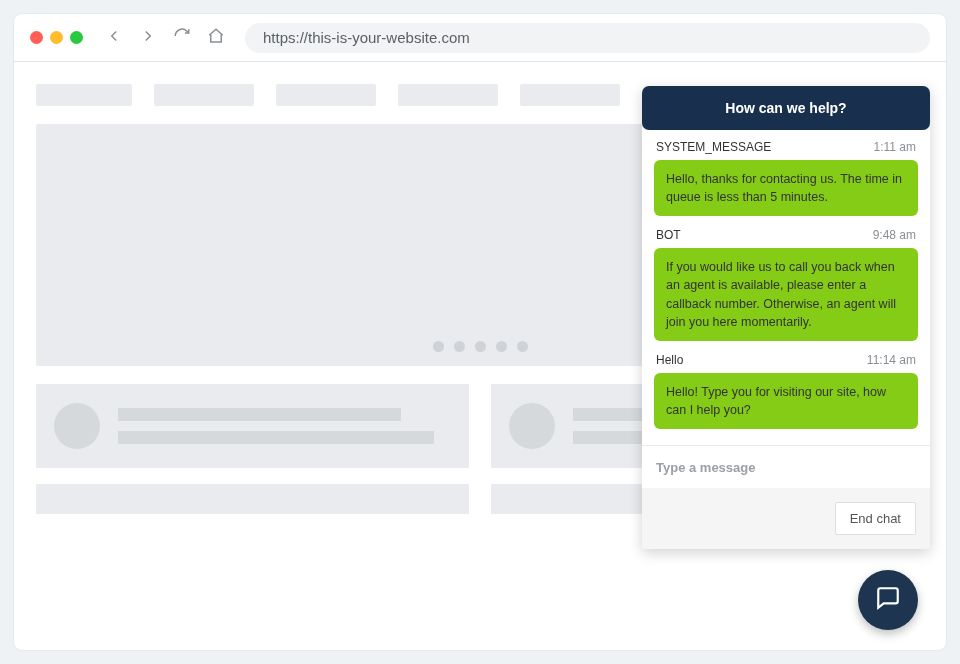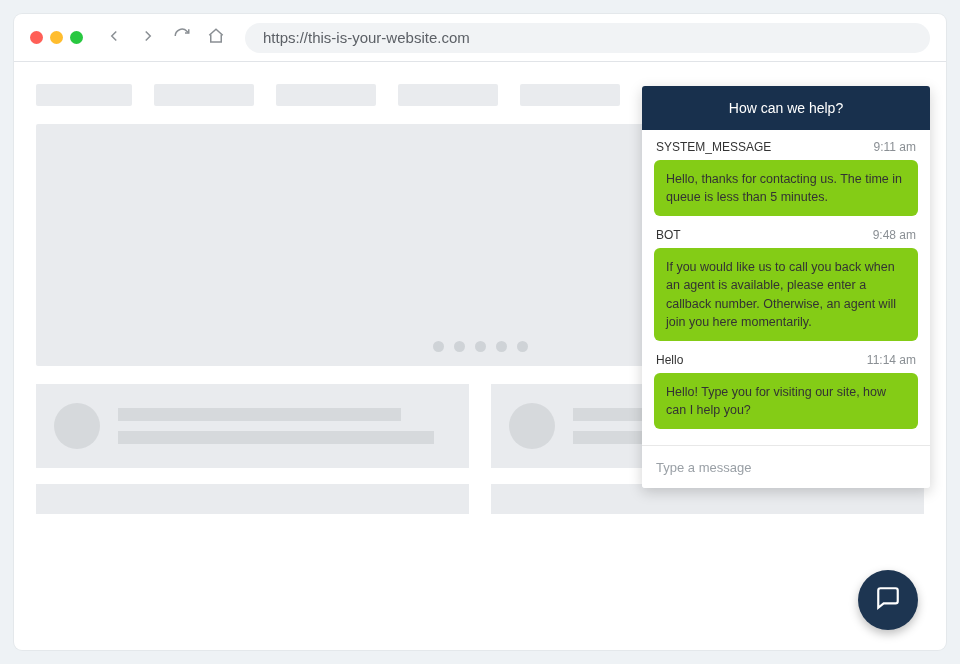--- a/index.html
+++ b/index.html
@@ -46,38 +46,38 @@
 
     
     .chatw {
       position:absolute; top:72px; right:16px; width:288px;
       background:#f5f5f5; border-radius:3px;
       box-shadow: 0 4px 14px rgba(0,0,0,0.18);
       overflow:hidden;
       display:flex; flex-direction:column;
     }
     .chat-header {
-      background:#18304d; color:#fff; font-size:14px; font-weight:400;
-      text-align:center; padding:14px 8px;
+      background:#18304d; color:#fff; font-size:14px; font-weight:700;
+      text-align:center; padding:14px 8px;border-radius:7px;
     }
     .chat-body {
       background:#fff; padding:10px 12px 4px 12px; font-size:12.5px; color:#333;
     }
     .msg { margin-bottom:12px; }
     .msg-head { display:flex; justify-content:space-between; font-size:12px; color:#333; margin-bottom:6px; padding:0 2px;}
     .msg-head .time { color:#8a8f94; }
     .bubble {
       background:#84cc16; border-radius:6px; padding:10px 12px; color:#333;
       line-height:1.45; position:relative;
     }
     .chat-input {
       background:#fff; border-top:1px solid #e8e8e8; padding:12px 14px;
     }
     .chat-input input {
-      border:none; outline:none; width:100%; font-size:13px; color:#3b82f6; background:transparent;
+      border:none; outline:none; width:100%; font-size:13px; color:#3b82f6; background:transparent;font-weight:bold;
     }
     .chat-input input::placeholder { color:#9aa0a6; }
     .chat-footer {
       background:#f5f5f5; padding:14px; display:flex; justify-content:flex-end;
     }
     .endbtn {
       background:#fff; border:1px solid #dcdfe3; color:#555; font-size:13px;
       padding:8px 14px; cursor:pointer; border-radius:2px;
     }
     .fab {
@@ -171,21 +171,21 @@
 
   <div class="chatw">
     <div class="chat-header">
       <span>How can we help?</span>
     </div>
 
     <div class="chat-body">
       <div class="msg">
         <div class="msg-head">
           <span>SYSTEM_MESSAGE</span>
-          <span class="time">9:11 am</span>
+          <span class="time">1:11 am</span>
         </div>
         <div class="bubble">Hello, thanks for contacting us. The time in queue is less than 5 minutes.</div>
       </div>
       <div class="msg">
         <div class="msg-head">
           <span>BOT</span>
           <span class="time">9:48 am</span>
         </div>
         <div class="bubble">If you would like us to call you back when an agent is available, please enter a callback number. Otherwise, an agent will join you here momentarily.</div>
       </div>
@@ -193,20 +193,23 @@
         <div class="msg-head">
           <span>Hello</span>
           <span class="time">11:14 am</span>
         </div>
         <div class="bubble">Hello! Type you for visiting our site, how can I help you?</div>
       </div>
     </div>
 
     <div class="chat-input">
       <input type="text" placeholder="Type a message" style="">
+    </div>
+    <div class="chat-footer">
+      <button class="endbtn">End chat</button>
     </div>
   </div>
 
   <div class="fab">
     <span>
       <svg viewBox="0 0 24 24">
           <path d="M21 15a2 2 0 0 1-2 2H8l-5 4V5a2 2 0 0 1 2-2h14a2 2 0 0 1 2 2z"></path>
         </svg>
     </span>
   </div>

